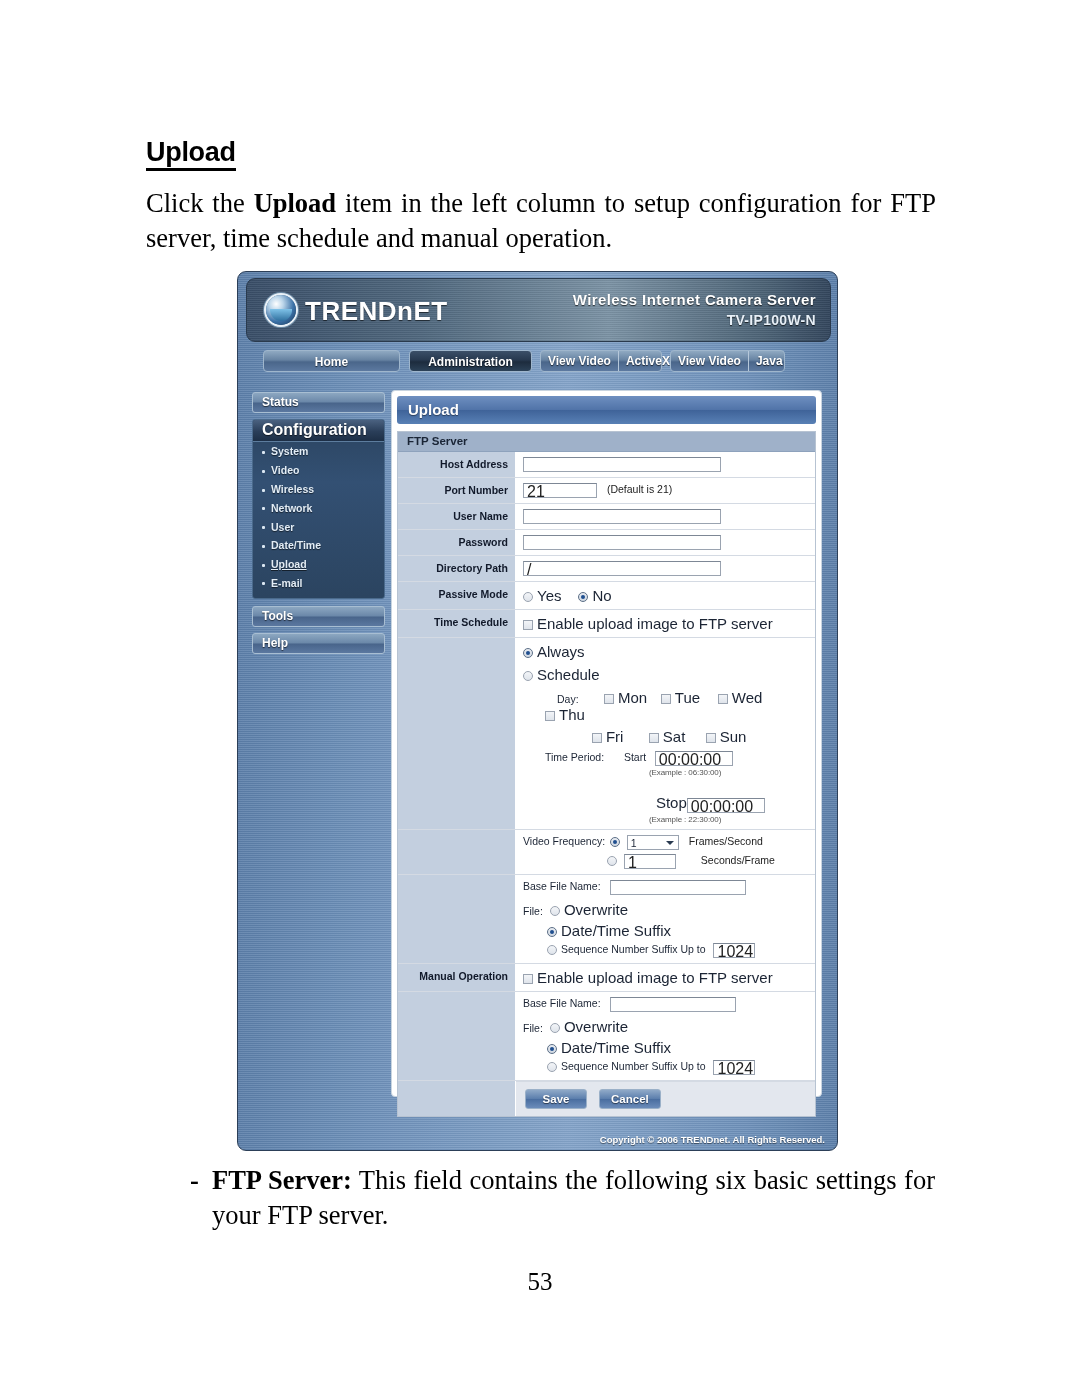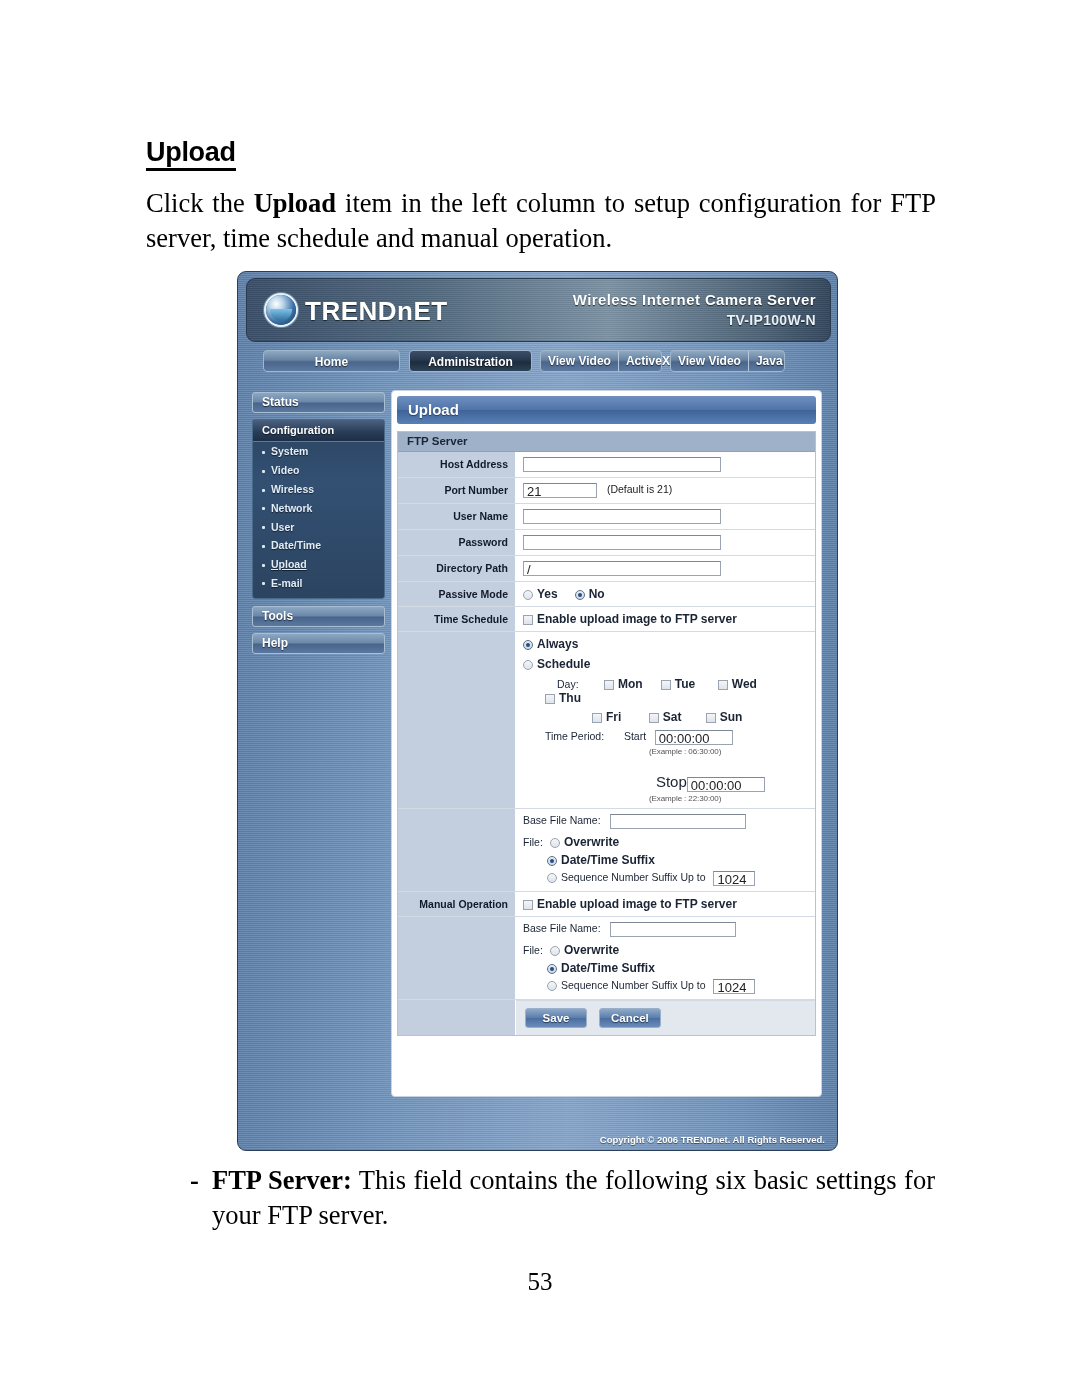--- a/index.html
+++ b/index.html
@@ -214,21 +214,21 @@
     background: linear-gradient(to bottom, #2b4460 0%, #335073 35%, #2b4460 100%);
     margin-bottom: 7px;
     padding-bottom: 6px;
   }
   .nav-group-head {
     height: 21px;
     border-bottom: 1px solid #5d7d9e;
     border-radius: 2px 2px 0 0;
     font-family: "Liberation Sans", sans-serif;
     font-weight: bold;
-    font-size: 11px;
+    font-size: 16px;
     color: #ffffff;
     line-height: 20px;
     padding-left: 9px;
     text-shadow: 0 1px 1px rgba(0,0,0,0.6);
     background: linear-gradient(to bottom, #4a6180 0%, #2a3e59 55%, #1d2f46 100%);
   }
   .nav-sub {
     font-family: "Liberation Sans", sans-serif;
     font-size: 10.5px;
     font-weight: bold;
@@ -310,21 +310,21 @@
     font-size: 10.5px;
     color: #1b2434;
   }
 
   .tbox {
     border: 1px solid #9aa3b0;
     border-top-color: #7d8795;
     background: #ffffff;
     height: 15px;
     font-family: "Liberation Sans", sans-serif;
-    font-size: 13px;
+    font-size: 16px;
     color: #222;
     padding: 1px 3px;
     box-sizing: border-box;
     display: inline-block;
     vertical-align: middle;
     line-height: 13px;
   }
   .hint {
     font-family: "Liberation Sans", sans-serif;
     font-size: 10.5px;
@@ -354,25 +354,24 @@
     content: "";
     position: absolute;
     left: 2px; top: 2px;
     width: 4px; height: 4px;
     border-radius: 50%;
     background: #1f4f8f;
   }
   .opt {
     display: inline-block;
     font-family: "Liberation Sans", sans-serif;
-    font-size: 12px;
+    font-size: 15px;
     color: #1b2434;
     margin-right: 14px;
     white-space: nowrap;
-    font-weight: bold;
   }
   .stack > div { margin-bottom: 6px; }
   .stack > div:last-child { margin-bottom: 0; }
 
   .daygrid .dayrow { margin-bottom: 5px; }
   .daygrid .opt { width: 46px; margin-right: 8px; }
 
   .selectbox {
     display: inline-block;
     border: 1px solid #9aa3b0;
@@ -560,20 +559,36 @@
             <div style="margin-bottom:2px;">
               <span style="display:inline-block;width:76px;">&nbsp;</span>
               <span style="display:inline-block;width:28px;font-size:15px;margin-left:32px;">Stop</span>
               <span class="tbox" style="width:78px;">00:00:00</span>
             </div>
             <div class="tiny" style="padding-left:104px;">(Example : 22:30:00)</div>
           </div>
         </div>
       </div>
 
+      <div class="row">
+        <div class="lbl">&nbsp;</div>
+        <div class="val">
+          <div style="margin-bottom:4px;">
+            <span style="display:inline-block;width:84px;font-size:10.5px;">Video Frequency:</span>
+            <span class="radio on"></span>
+            <span class="selectbox"><span>1</span><span class="arr"></span></span>
+            <span class="hint">Frames/Second</span>
+          </div>
+          <div style="padding-left:84px;">
+            <span class="radio"></span>
+            <span class="tbox" style="width:52px;">1</span>
+            <span class="hint" style="margin-left:22px;">Seconds/Frame</span>
+          </div>
+        </div>
+      </div>
 
       <div class="row">
         <div class="lbl">&nbsp;</div>
         <div class="val">
           <div style="margin-bottom:6px;">
             <span style="font-size:10.5px;">Base File Name:</span>
             <span class="tbox" style="width:136px;margin-left:6px;"></span>
           </div>
           <div>
             <div style="margin-bottom:4px;">

